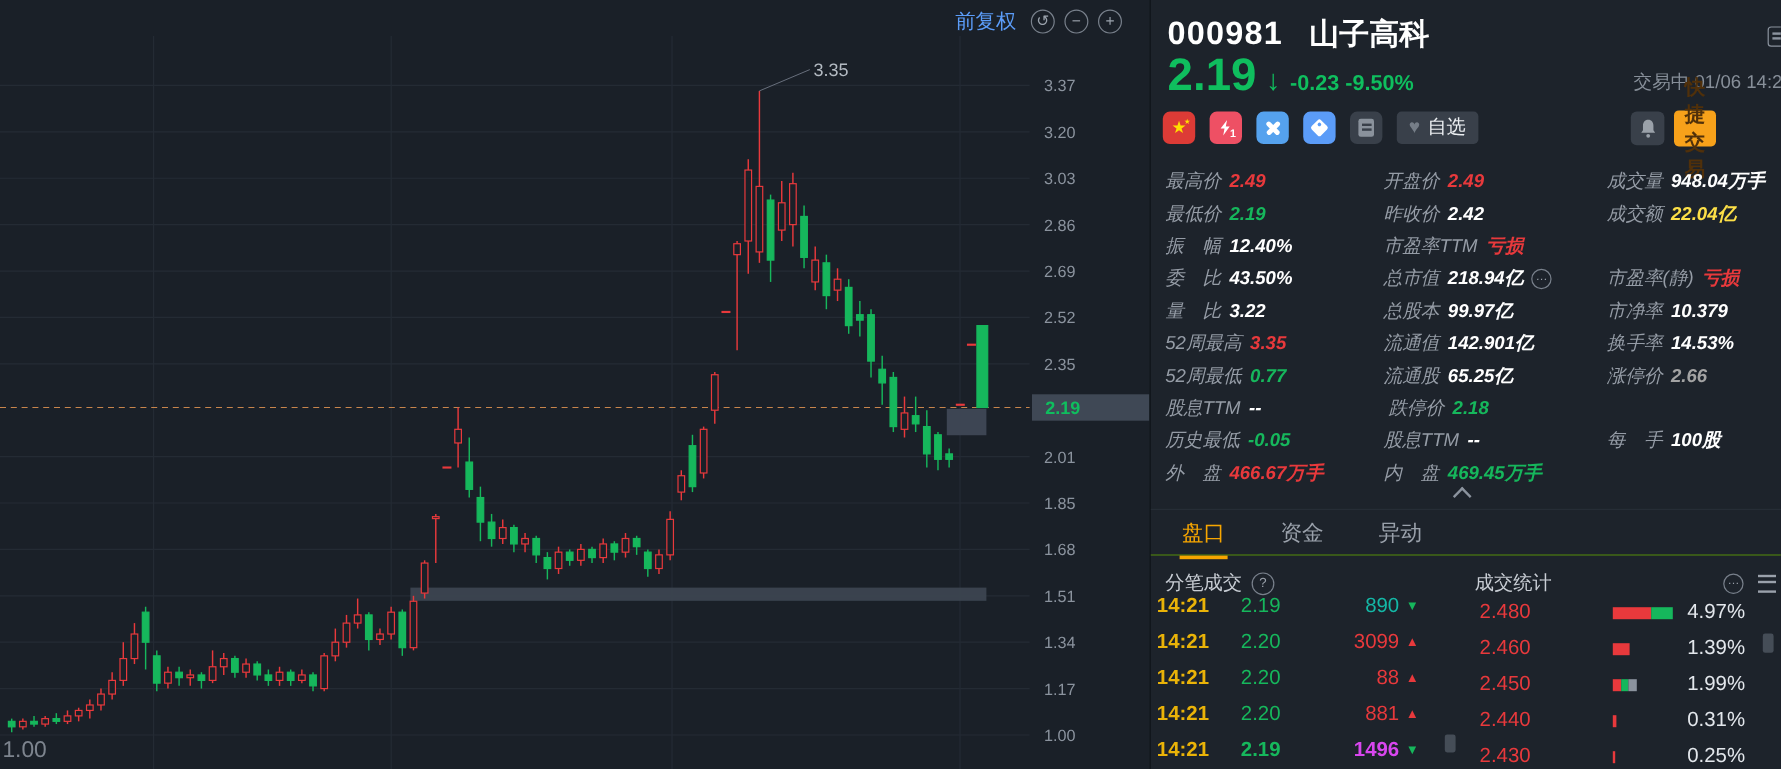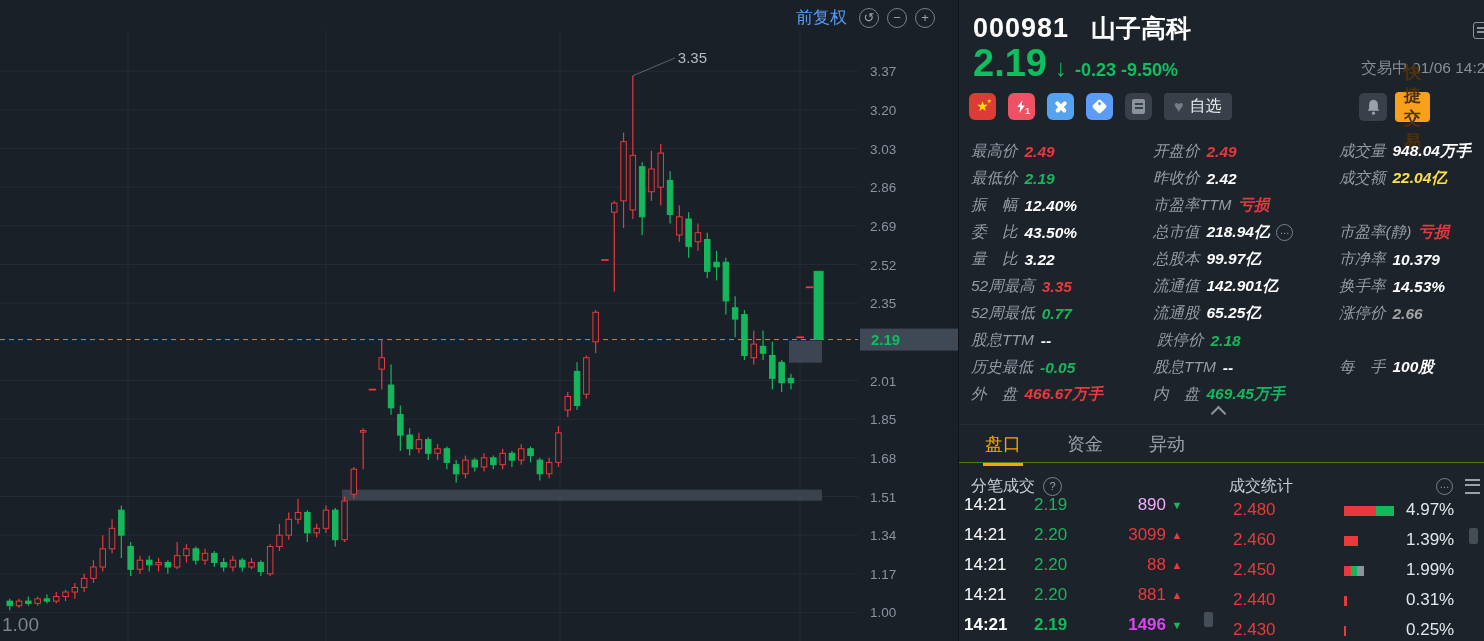--- a/index.html
+++ b/index.html
@@ -67,21 +67,21 @@
   .q-icon{width:17px;height:17px;border:1px solid #79818c;border-radius:50%;color:#9aa1ab;
      font-size:11px;line-height:16px;text-align:center;cursor:pointer;}
   #volstats-title-row{position:absolute;left:270px;top:476px;display:flex;align-items:center;}
   #volstats-icons{position:absolute;right:22px;top:478px;display:flex;gap:12px;align-items:center;}
   .list-icon{width:15px;height:11px;border-top:2px solid #9aa1ab;border-bottom:2px solid #9aa1ab;position:relative;cursor:pointer;}
   .list-icon::after{content:"";position:absolute;left:0;right:0;top:2.5px;height:2px;background:#9aa1ab;}
 
   #tape-rows{position:absolute;left:0;top:496px;width:248px;height:145px;overflow:hidden;}
   .tape-row{display:flex;height:30px;align-items:center;font-size:17px;}
   .tape-row.bold{font-weight:bold;}
-  .tape-time{width:56px;color:#ffffff;margin-left:5px;}
+  .tape-time{width:56px;color:#eab308;margin-left:5px;font-weight:bold;}
   .tape-price{width:58px;margin-left:14px;}
   .tape-vol{width:74px;text-align:right;}
   .tape-arrow{width:22px;text-align:center;font-size:11px;}
   #tape-scroll{position:absolute;left:245px;top:612px;width:9px;height:15px;background:#454d57;border-radius:2px;}
 
   #volstats-rows{position:absolute;left:264px;top:496px;width:254px;height:145px;overflow:hidden;}
   .vs-row{position:relative;height:30px;}
   .vs-price{position:absolute;left:10px;top:4px;font-size:17px;}
   .vs-bar{position:absolute;left:121px;top:10px;height:10px;display:flex;}
   .vs-pct{position:absolute;left:183px;top:4px;font-size:17px;color:#e3e7ec;}
@@ -508,21 +508,21 @@
   </div>
   <div id="volstats-icons">
     <span class="dots-icon">…</span>
     <span class="list-icon"></span>
   </div>
 
   <div id="tape-rows">
       <div class="tape-row" style="margin-top: -6px;">
         <span class="tape-time">14:21</span>
         <span class="tape-price" style="color: rgb(22, 183, 92);">2.19</span>
-        <span class="tape-vol" style="color: #f0abfc;">890</span>
+        <span class="tape-vol" style="color: #14b8a6;">890</span>
         <span class="tape-arrow" style="color: rgb(22, 183, 92);">▼</span>
       </div>
       <div class="tape-row">
         <span class="tape-time">14:21</span>
         <span class="tape-price" style="color: rgb(22, 183, 92);">2.20</span>
         <span class="tape-vol" style="color: rgb(232, 57, 60);">3099</span>
         <span class="tape-arrow" style="color: rgb(232, 57, 60);">▲</span>
       </div>
       <div class="tape-row">
         <span class="tape-time">14:21</span>

